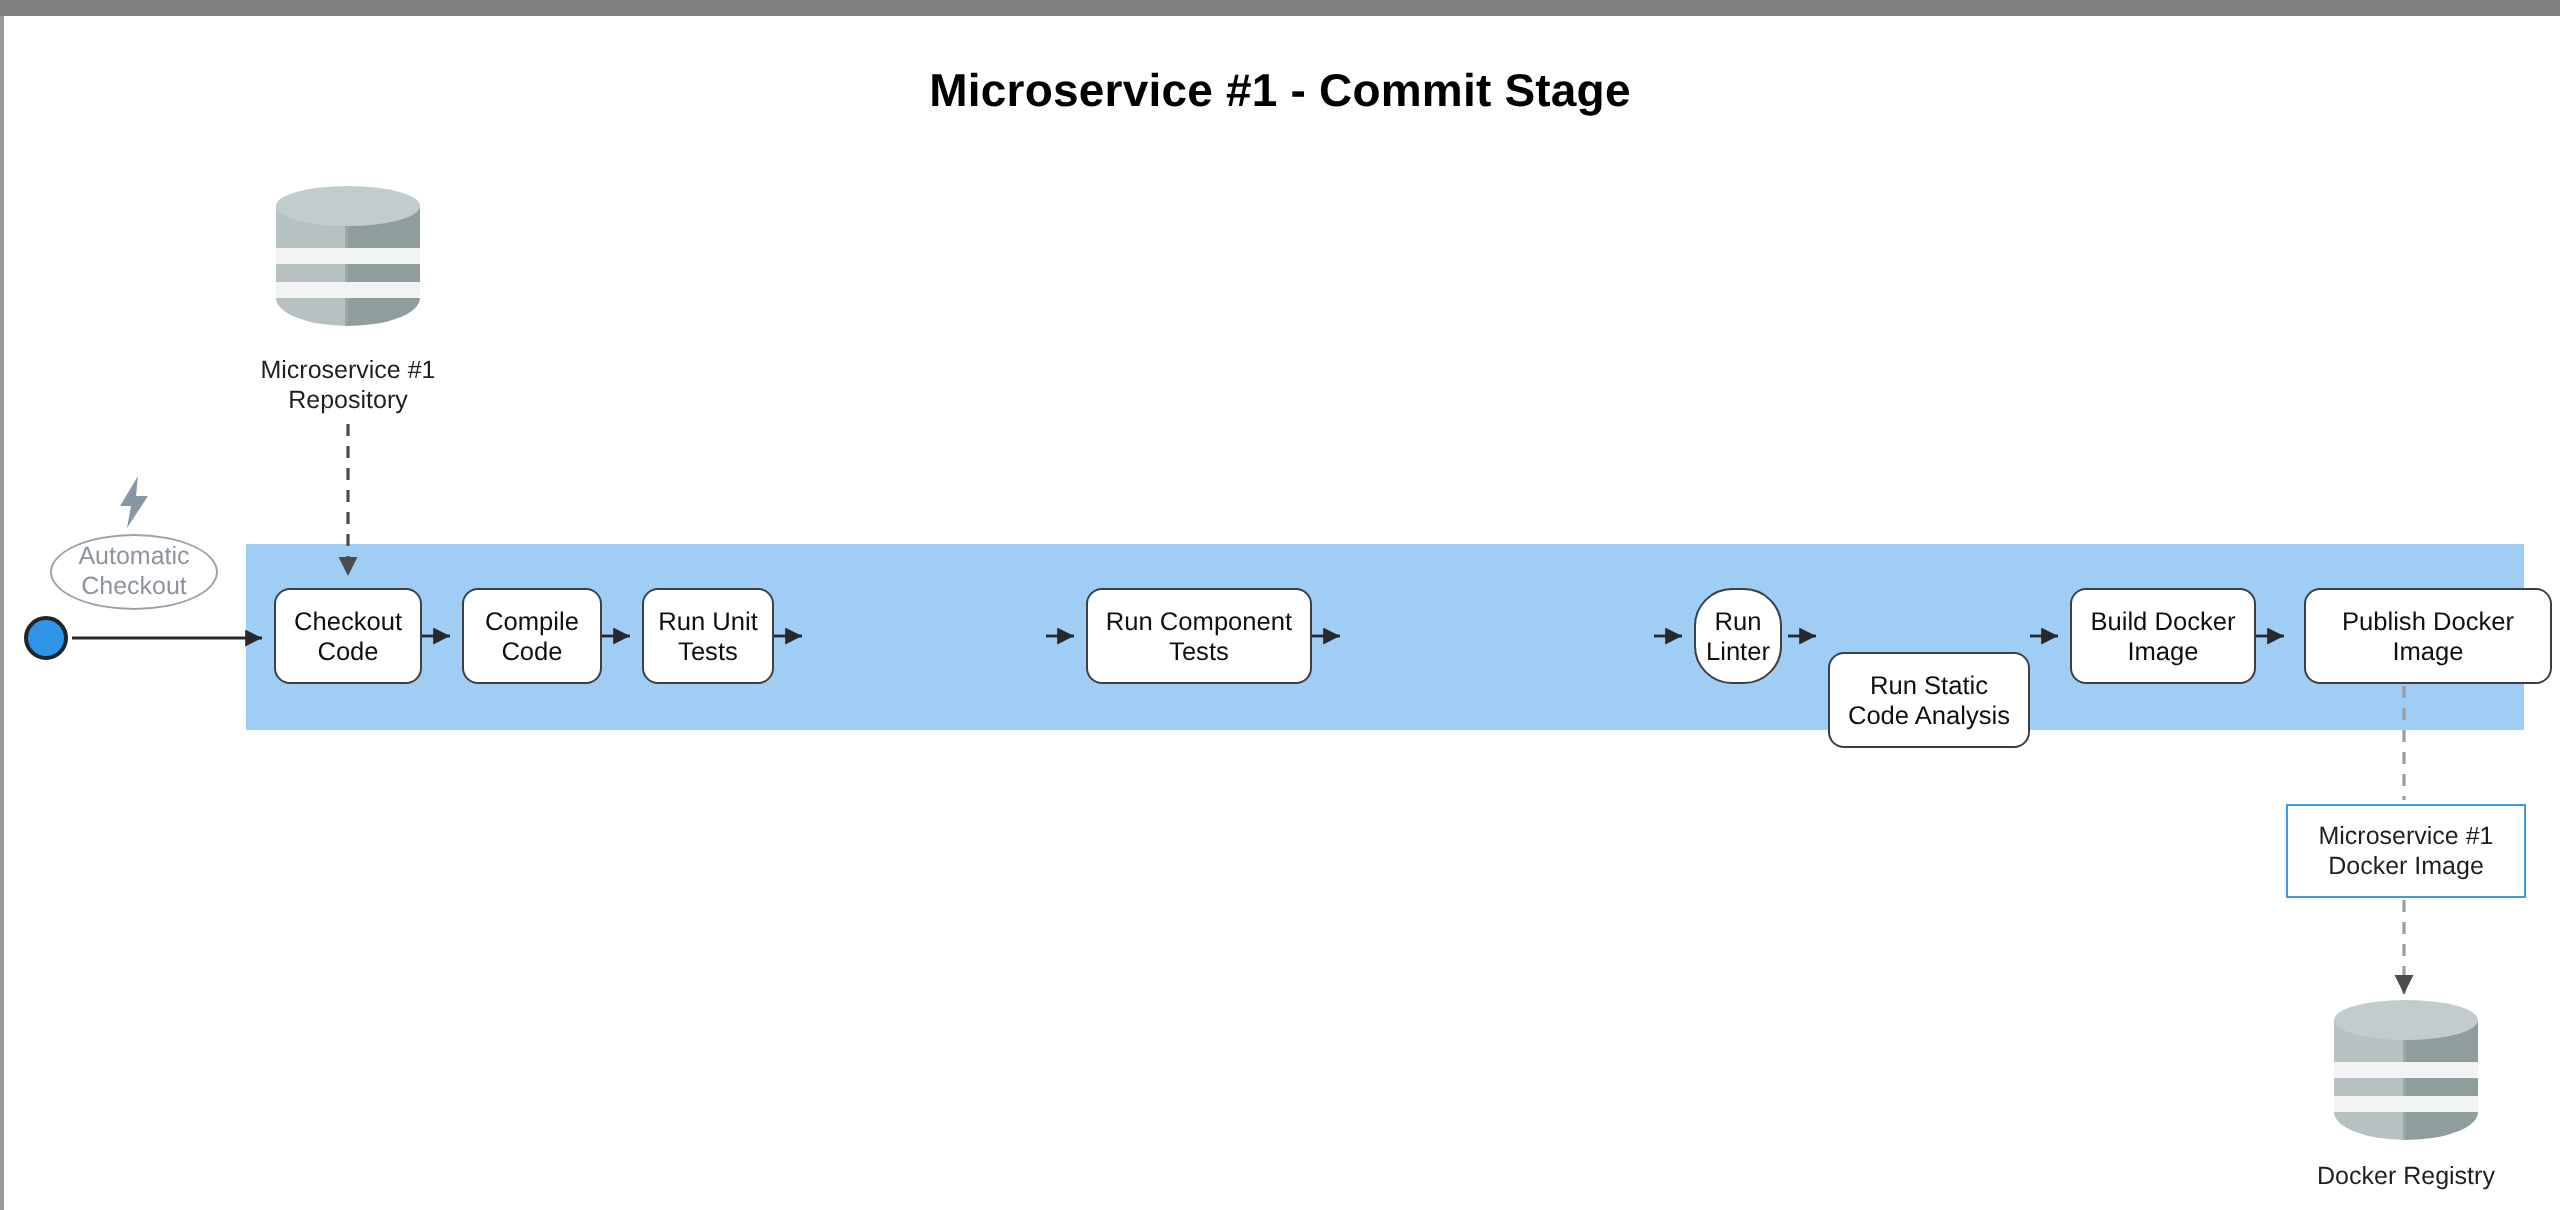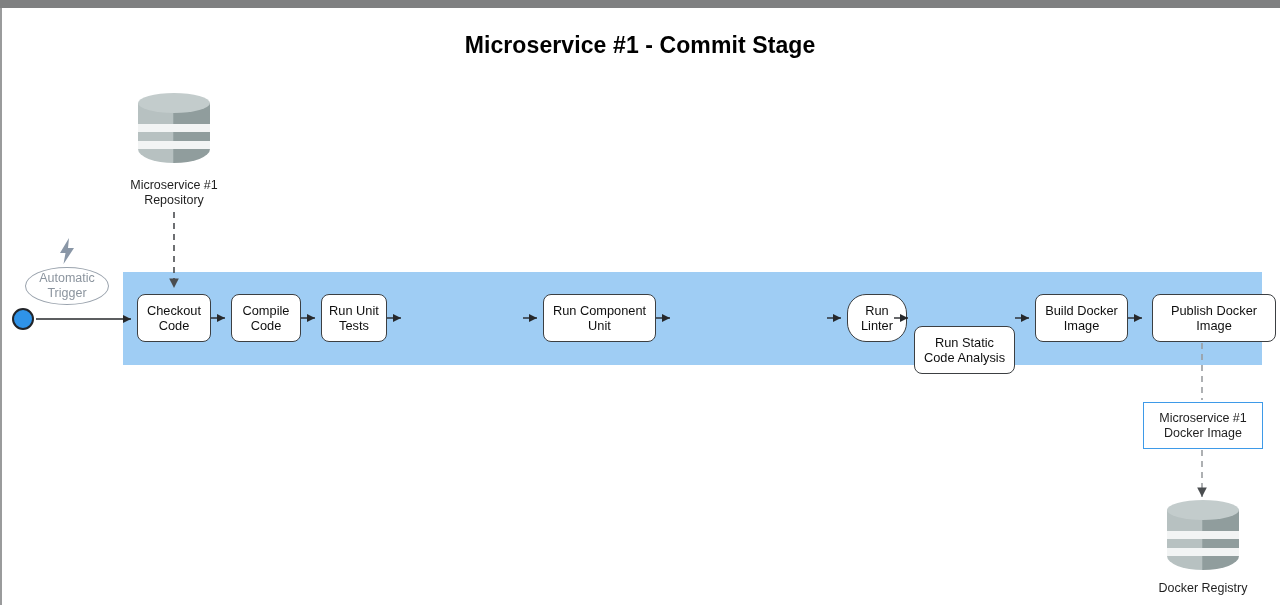--- a/index.html
+++ b/index.html
@@ -166,24 +166,24 @@
 
   <div id="title">Microservice #1 - Commit Stage</div>
 
   <div id="stage-band"></div>
     <div class="stage-box" style="left: 1152px; width: 124px;">Publish Docker
 Image</div>
     <div class="stage-box" style="left: 1035px; width: 93px;">Build Docker
 Image</div>
     <div class="stage-box" style="left: 914px; width: 101px; margin-top: 32px;">Run Static
 Code Analysis</div>
-    <div class="stage-box" style="left: 847px; width: 60px; border-radius: 19px;">Run
+    <div class="stage-box" style="left: 847px; width: 44px; border-radius: 19px;">Run
 Linter</div>
     <div class="stage-box" style="left: 543px; width: 113px;">Run Component
-Unit</div>
+Tests</div>
     <div class="stage-box" style="left: 321px; width: 66px;">Run Unit
 Tests</div>
     <div class="stage-box" style="left: 231px; width: 70px;">Compile
 Code</div>
     <div class="stage-box" style="left: 137px; width: 74px;">Checkout
 Code</div>
 
   <div class="cylinder" style="left:138px; top:93px;">
     <div class="cyl-body"></div>
     <div class="cyl-shade"></div>
@@ -193,21 +193,21 @@
   </div>
   <div class="node-label" style="left:114px; top:178px; width:120px;">Microservice #1
 Repository</div>
 
   <div id="bolt-icon">
     <svg viewBox="0 0 22 26" width="22" height="26">
       <path d="M13 0 L4 15 L9.5 15 L7.5 26 L18 10 L12 10 Z" fill="#8996a6"></path>
     </svg>
   </div>
   <div id="trigger-ellipse">Automatic
-Trigger</div>
+Checkout</div>
   <div id="start-circle"></div>
 
   <div id="artifact-box">Microservice #1
 Docker Image</div>
 
   <div class="cylinder" style="left:1167px; top:500px;">
     <div class="cyl-body"></div>
     <div class="cyl-shade"></div>
     <div class="cyl-ring r1"></div>
     <div class="cyl-ring r2"></div>

